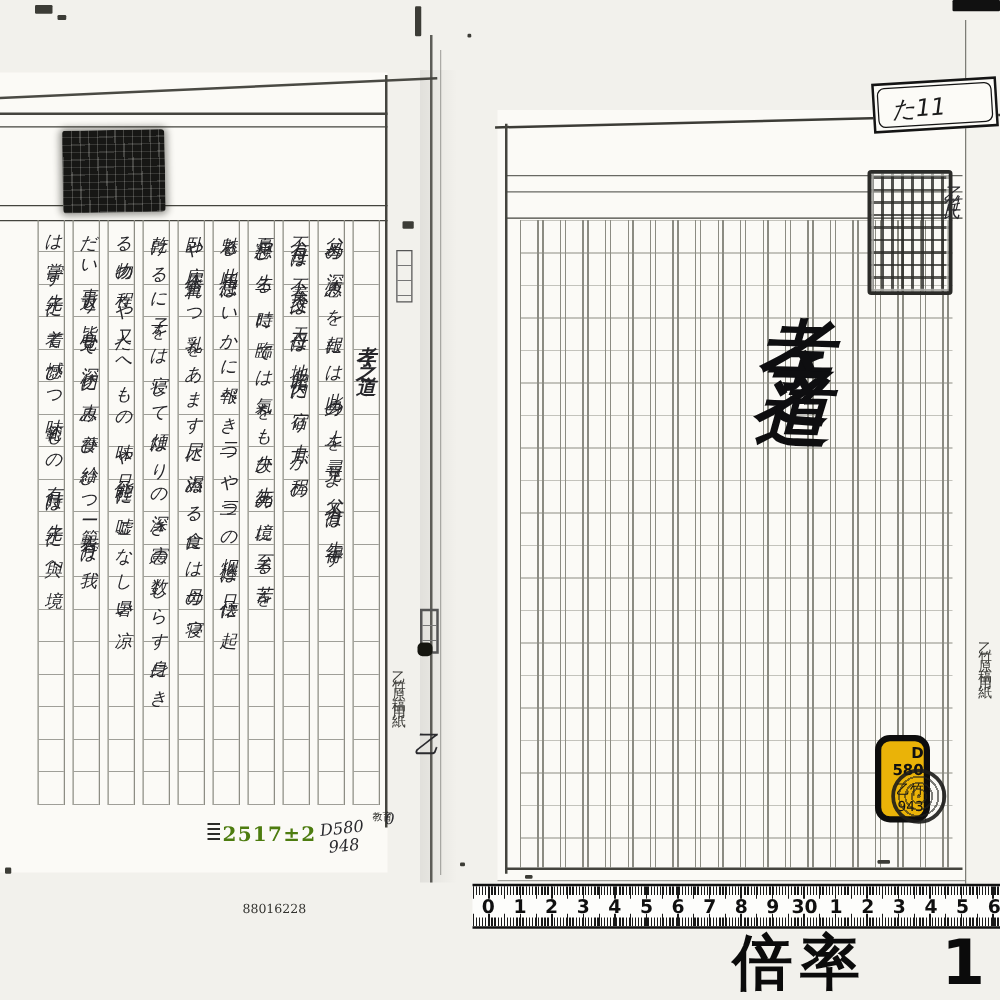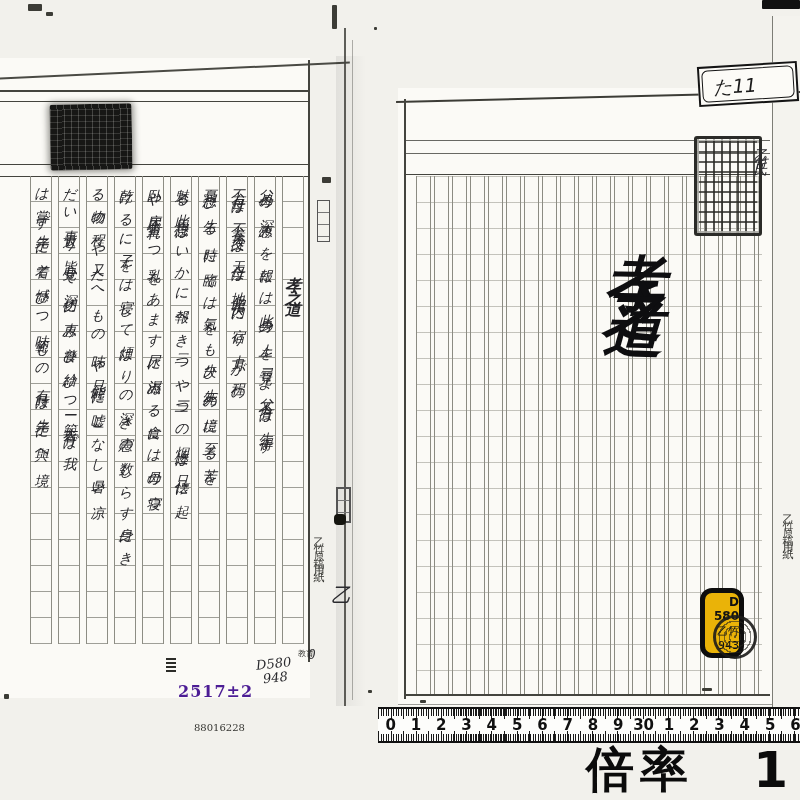--- a/index.html
+++ b/index.html
@@ -94,21 +94,21 @@
     <div class="jcol">憂思ひ生るゝ時に臨ては氣をも失ひ生死の境に至る苦を</div>
     <div class="jcol">魅る此恩思はいかに報べき二つや三つの烟迄は只懐に起</div>
     <div class="jcol">卧や床尿重れつ乳をあます尿に濕ぬる食には母の寝つゝ</div>
     <div class="jcol">乾けるに子をは寝して煩はりの深き憲の数しらす身にき</div>
     <div class="jcol">る物の程々や又たへものゝ味や只能程に嘘こなし暑い凉</div>
     <div class="jcol">だい事返り皆心見て深切に恵み養ひ給ひつー範衣有ば我</div>
     <div class="jcol">は嘗ず先子に着て憾ひつ味範ものゝ有時は先子に與へ境</div>
   </div>
 
   <div class="abs" style="left:166px;top:658px;width:10px;height:14px;background:repeating-linear-gradient(0deg,#2c2c28 0 2px,transparent 2px 4px);"></div>
-  <div class="abs" style="left:178px;top:658px;font-size:16px;font-weight:bold;letter-spacing:1px;color:#4c1d95;margin-top:24px;">2517±2</div>
+  <div class="abs" style="left:178px;top:658px;font-size:16px;font-weight:bold;letter-spacing:1px;color:#4d7c0f;">2517±2</div>
   <div class="abs" style="left:194px;top:681px;font-size:10px;color:#33332f;margin-top:41px;">88016228</div>
   <div class="abs" style="left:253px;top:648px;font-size:8px;color:#33332f;padding-left:45px;">教育</div>
   <div class="abs handw" style="left:256px;top:656px;font-size:13px;transform:rotate(-6deg);">D580</div>
   <div class="abs handw" style="left:263px;top:670px;font-size:13px;transform:rotate(-6deg);">948</div>
 
   <div class="abs" style="left:336px;top:56px;width:30px;height:650px;background:linear-gradient(to right,rgba(0,0,0,.07),transparent);"></div>
   <div class="vline" style="left:344px;top:28px;height:678px;width:2px;opacity:.85;"></div>
   <div class="vline" style="left:352px;top:40px;height:660px;opacity:.4;"></div>
   <div class="cellbox" style="left:317px;top:200px;width:13px;height:42px;"></div>
   <div class="cellbox" style="left:336px;top:487px;width:15px;height:36px;border-width:2px;"></div>

